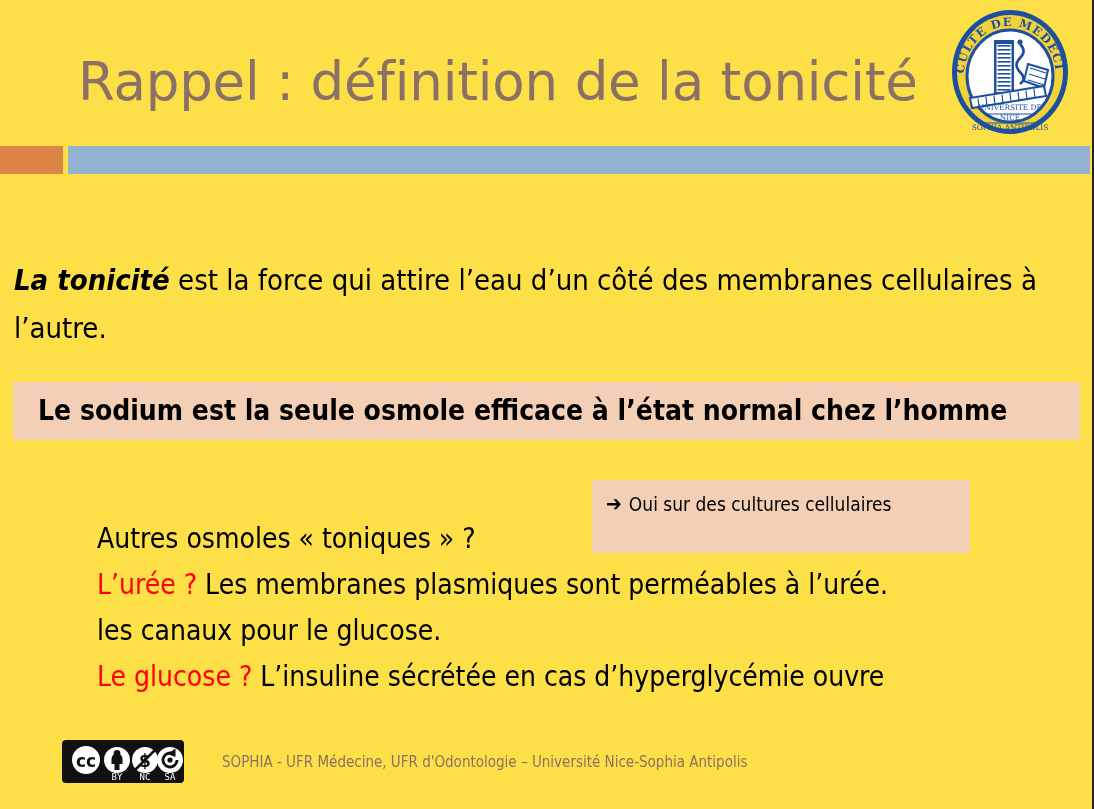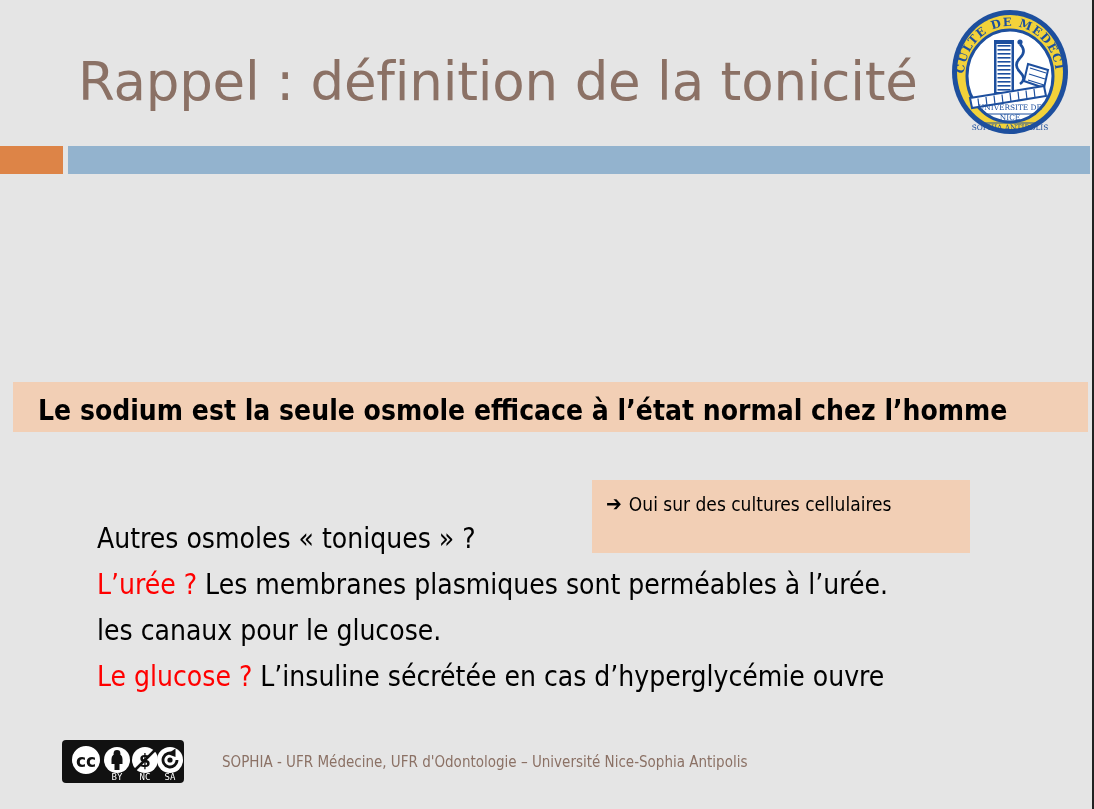--- a/index.html
+++ b/index.html
@@ -10,21 +10,21 @@
   body {
     width: 1094px;
     height: 809px;
     font-family: "Liberation Sans", sans-serif;
     overflow: hidden;
   }
   #slide {
     position: relative;
     width: 1094px;
     height: 809px;
-    background: #e5e5e5;
+    background: #fde047;
     box-sizing: border-box;
     border-right: 2px solid #222222;
   }
 
   
   #slide-title {
     position: absolute;
     left: 78px;
     top: 44px;
     width: 880px;
@@ -83,23 +83,22 @@
   #intro .lead {
     font-weight: bold;
     font-style: italic;
   }
 
   #emphasis-band {
     position: absolute;
     left: 13px;
     top: 382px;
     width: 1067px;
-    height: 50px;
+    height: 58px;
     background: #F2CFB5;
-    padding-left: 8px;
   }
   #emphasis-text {
     position: absolute;
     left: 25px;
     top: 0px;
     height: 58px;
     line-height: 58px;
     font-size: 28px;
     font-weight: bold;
     color: #000000;
@@ -226,20 +225,23 @@
       <line x1="40" y1="108" x2="92" y2="108" stroke="#1D4F9E" stroke-width="1"></line>
       <text x="66" y="114" text-anchor="middle" font-family="DejaVu Serif, serif" font-size="7.4" fill="#1D4F9E">NICE</text>
       <line x1="40" y1="117" x2="92" y2="117" stroke="#1D4F9E" stroke-width="1"></line>
       <text x="66" y="124" text-anchor="middle" font-family="DejaVu Serif, serif" font-size="7.4" fill="#1D4F9E">SOPHIA ANTIPOLIS</text>
     </svg>
   </div>
 
   <div class="rule-orange"></div>
   <div class="rule-blue"></div>
 
+  <div id="intro" class="body-font">
+    <span class="lead">La tonicité</span><span> est la force qui attire l’eau d’un côté des membranes cellulaires à l’autre.</span>
+  </div>
 
   <div id="emphasis-band">
     <div id="emphasis-text" class="body-font">Le sodium est la seule osmole efficace à l’état normal chez l’homme</div>
   </div>
 
   <div id="note-box">
     <div class="note-line body-font">
       <span class="note-arrow">➔</span><span>Oui sur des cultures cellulaires</span>
     </div>
   </div>

